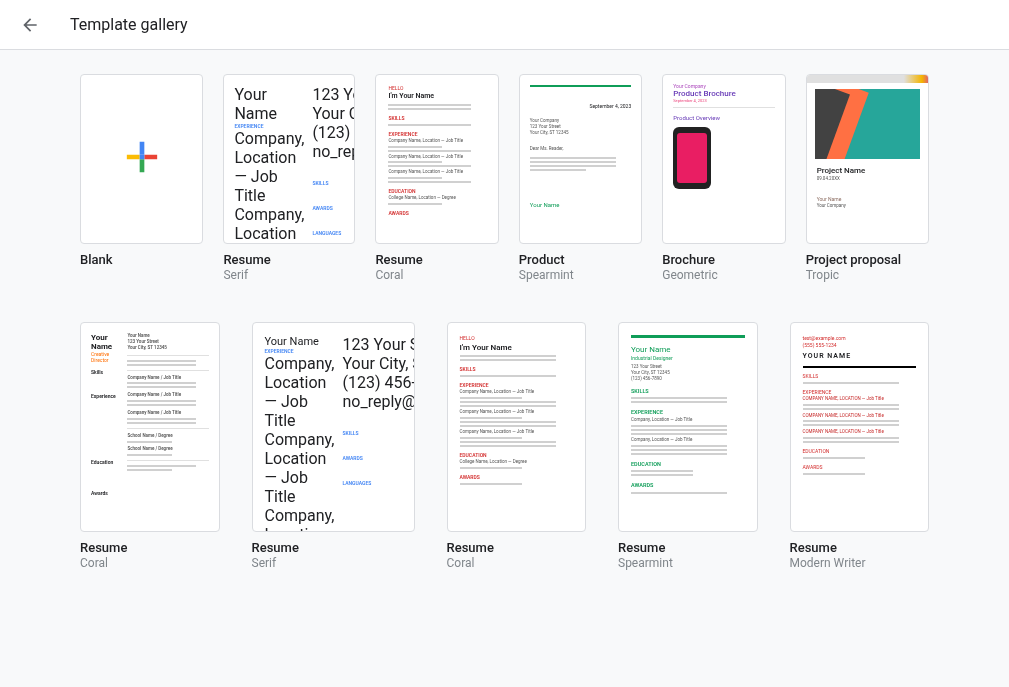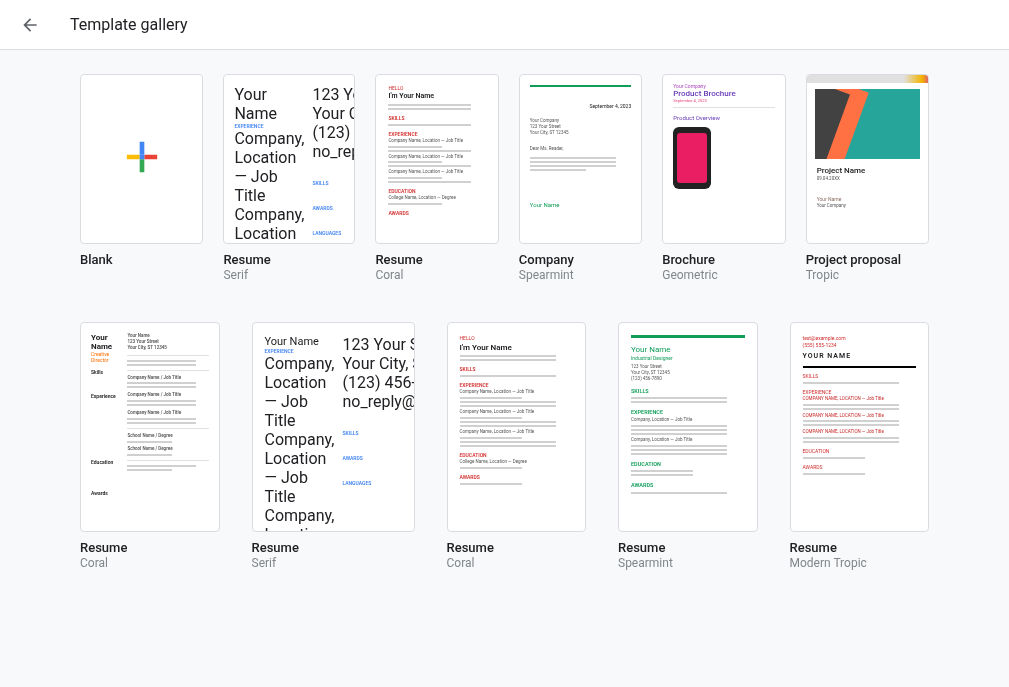--- a/index.html
+++ b/index.html
@@ -182,21 +182,21 @@
           <div class="block" style="white-space:pre-line">123 Your Street
 Your City, ST 12345</div>
           <div class="block" style="margin-top:10px">Dear Ms. Reader,</div>
           <div class="line lmed" style="margin-top:6px"></div>
             <div class="line lmed"></div>
             <div class="line lmed"></div>
             <div class="line lshort"></div>
           <div class="sig">Your Name</div>
         </div>
       </div>
-      <div class="card-title">Company</div>
+      <div class="card-title">Product</div>
       <div class="card-sub">Spearmint</div>
     </div>
 
     <div class="card">
       <div class="thumb" style="overflow:hidden">
         <div class="br">
           <div style="color:#ab47bc;font-size:5px">Your Company</div>
           <div class="title">Product Brochure</div>
           <div style="color:#ec407a;font-size:4px">September 4, 2023</div>
           <div class="sep"></div>
@@ -413,17 +413,17 @@
           <div class="block" style="color:#c62828;margin-top:3px">COMPANY NAME, LOCATION — Job Title</div>
           <div class="line lmed"></div>
             <div class="line lmed"></div>
           <div class="sec">EDUCATION</div>
           <div class="line lshort"></div>
           <div class="sec">AWARDS</div>
           <div class="line lshort"></div>
         </div>
       </div>
       <div class="card-title">Resume</div>
-      <div class="card-sub">Modern Tropic</div>
+      <div class="card-sub">Modern Writer</div>
     </div>
 
   </div>
 </div>
 
 </body></html>

